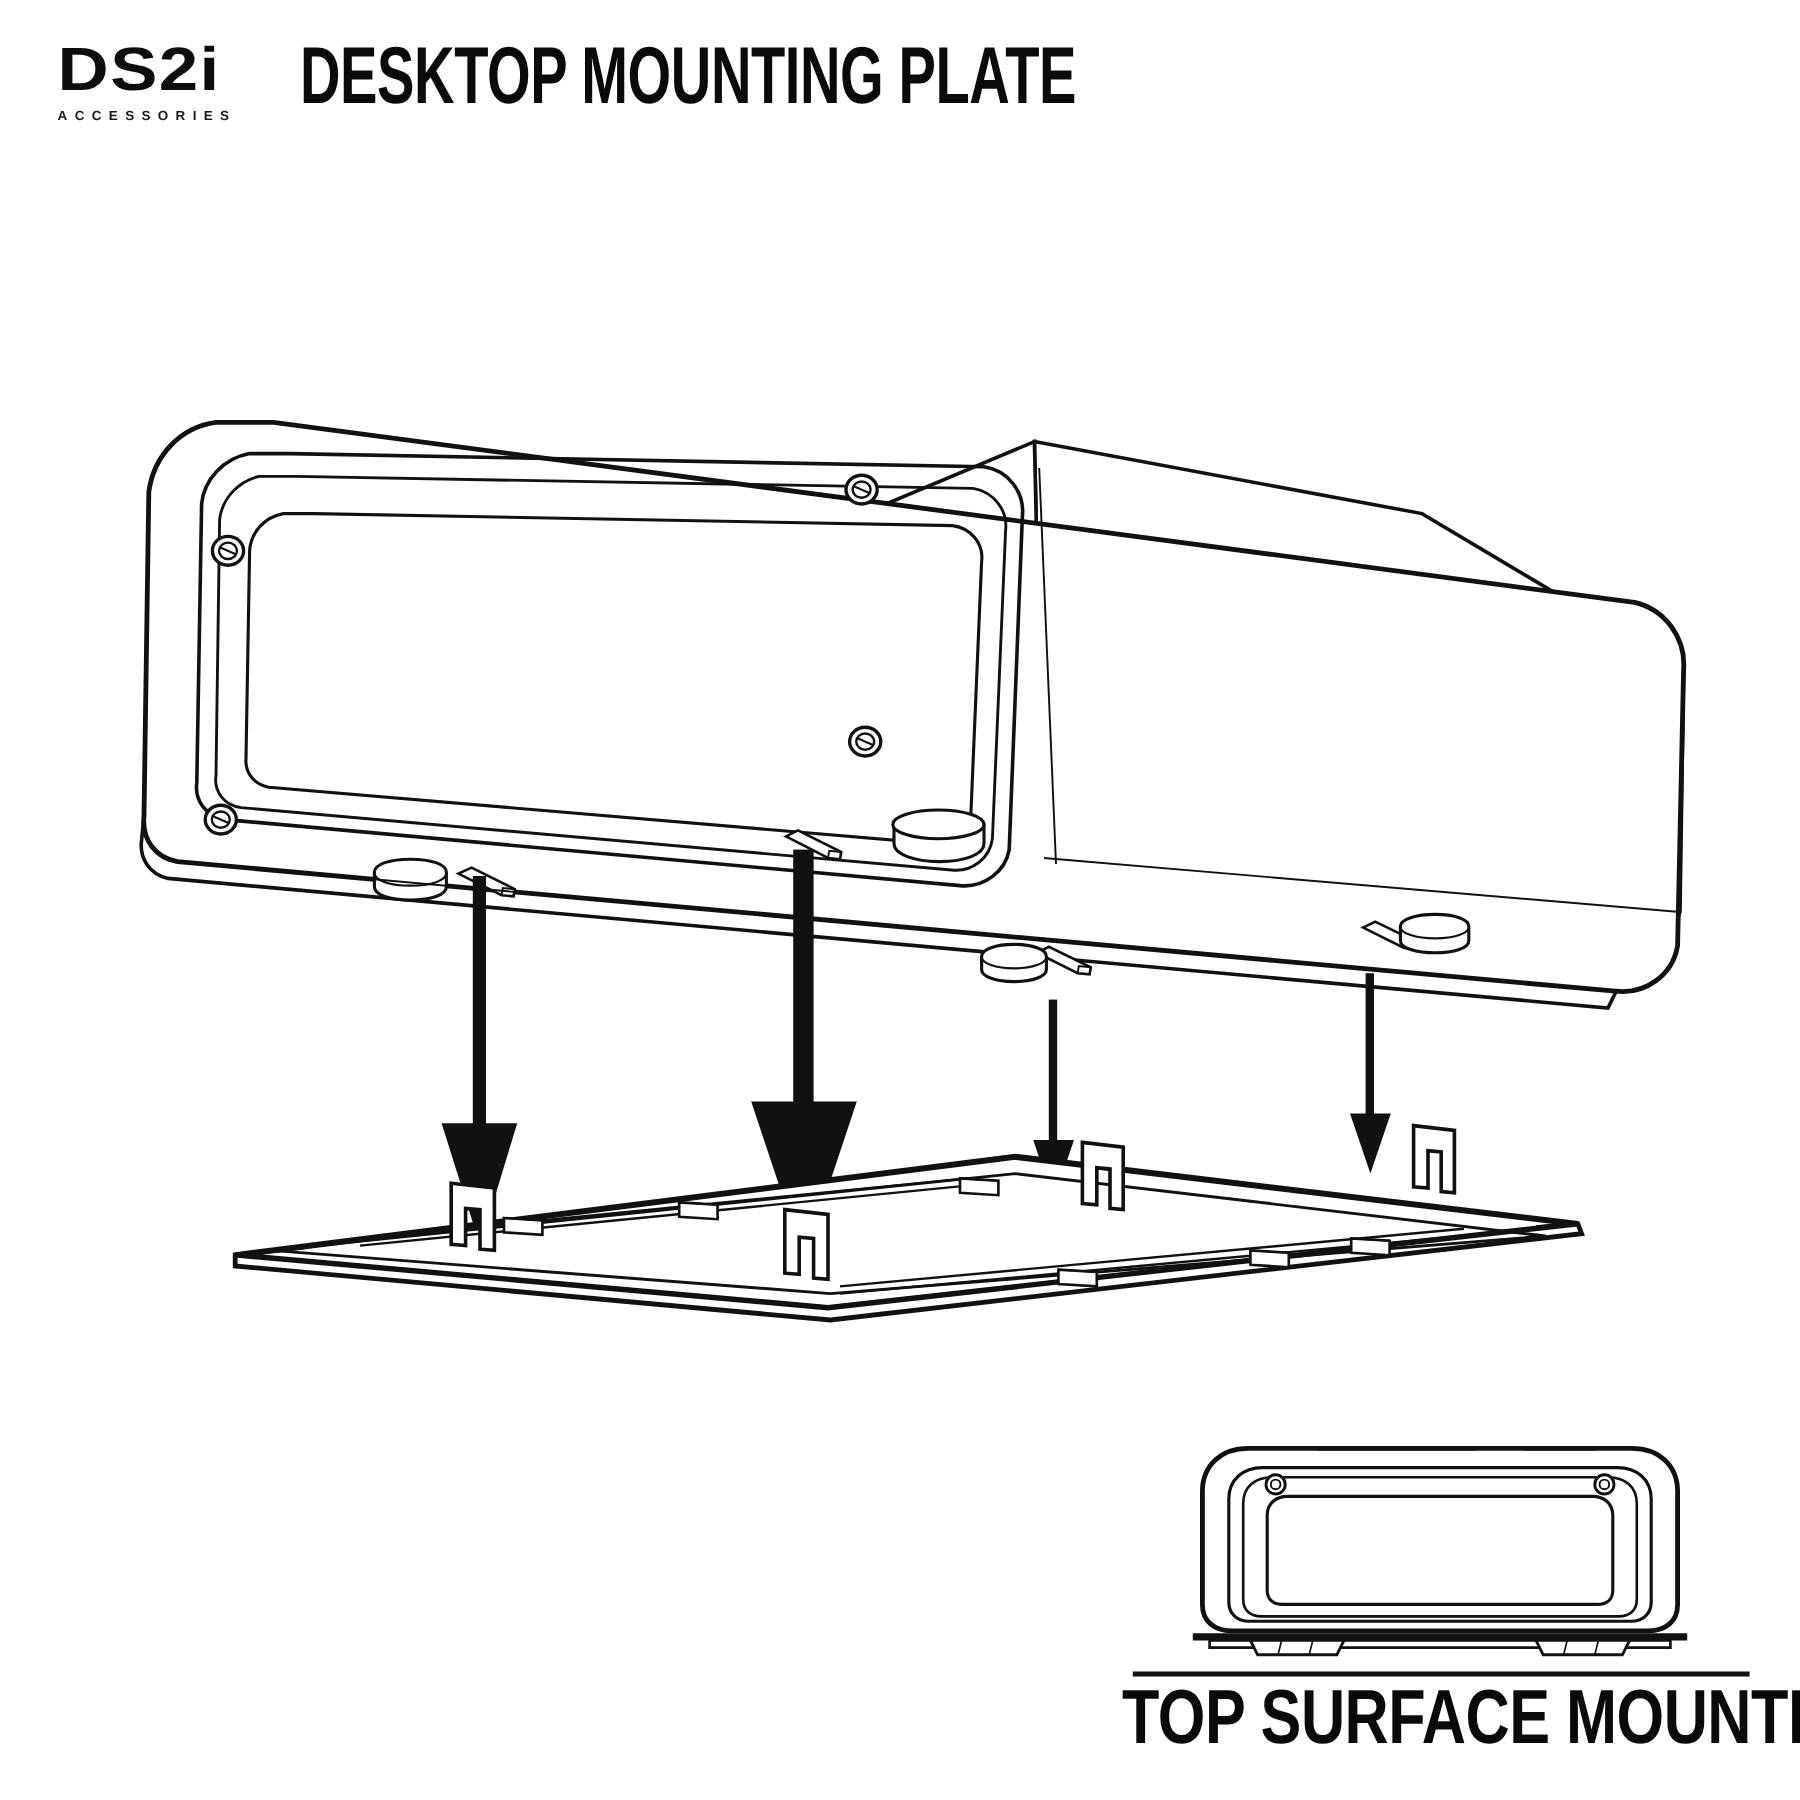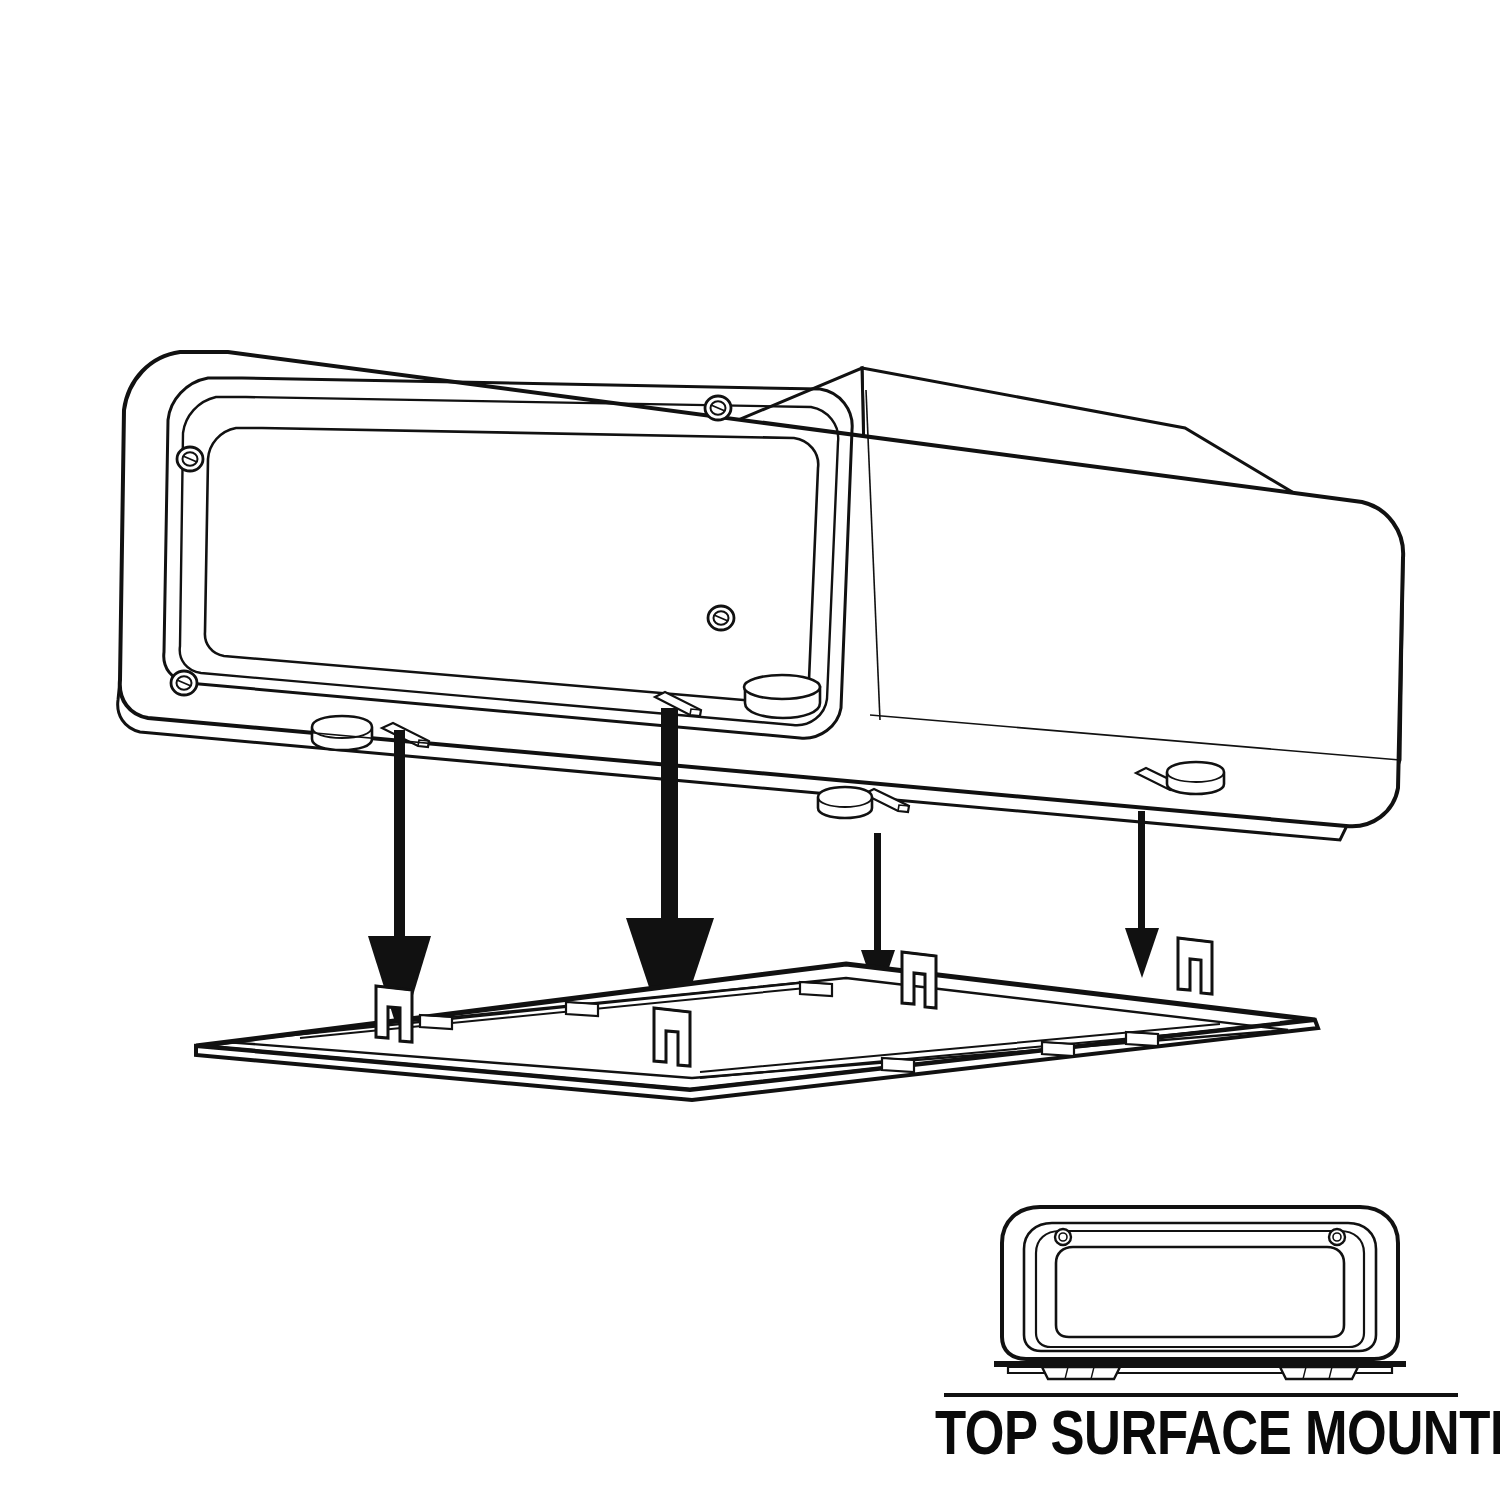--- a/index.html
+++ b/index.html
@@ -117,20 +117,29 @@
   svg { display: block; }
   .ln { fill: none; stroke: #111111; }
   .fillwhite { fill: #ffffff; stroke: #111111; }
   .solid { fill: #111111; stroke: none; }
 </style>
 </head>
 <body>
 
 <div id="page">
 
+  <div id="header">
+
+    <div id="brand-block">
+      <div id="brand-wordmark">DS2i</div>
+      <div id="brand-sub">ACCESSORIES</div>
+    </div>
+
+    <div id="main-title">DESKTOP MOUNTING PLATE</div>
+  </div>
 
   <div id="exploded-figure">
     <svg width="1500" height="900" viewBox="0 0 1500 900">
 
       <g>
 
         <path class="fillwhite" stroke-width="3" d="M 862,108 L 1185,168 L 1403,298 L 1400,500 L 1390,528
                  C 1385,540 1372,548 1357,545
                  L 870,455 L 862,108 Z"></path>
 

